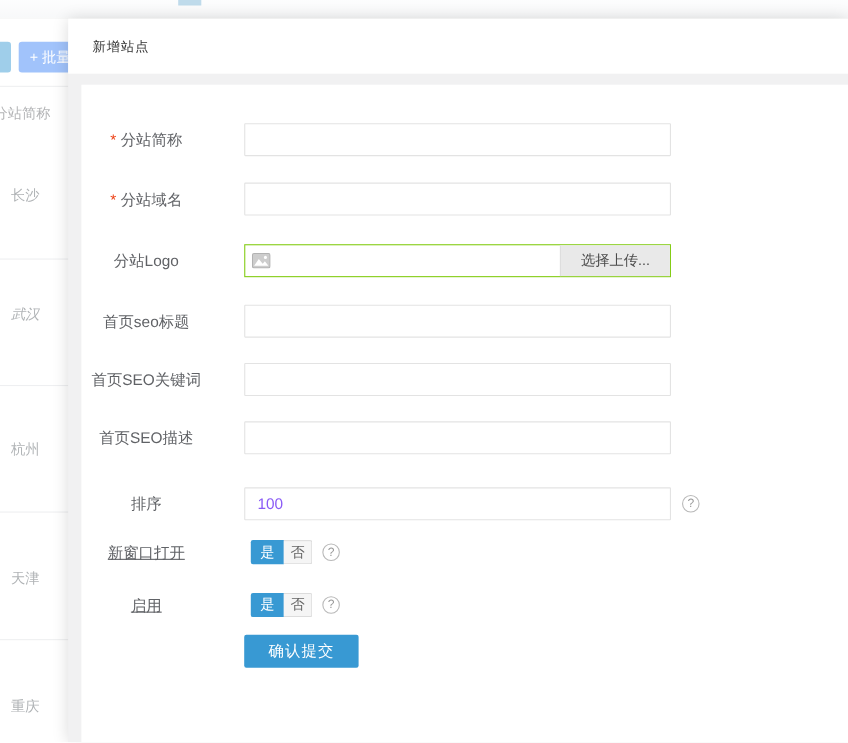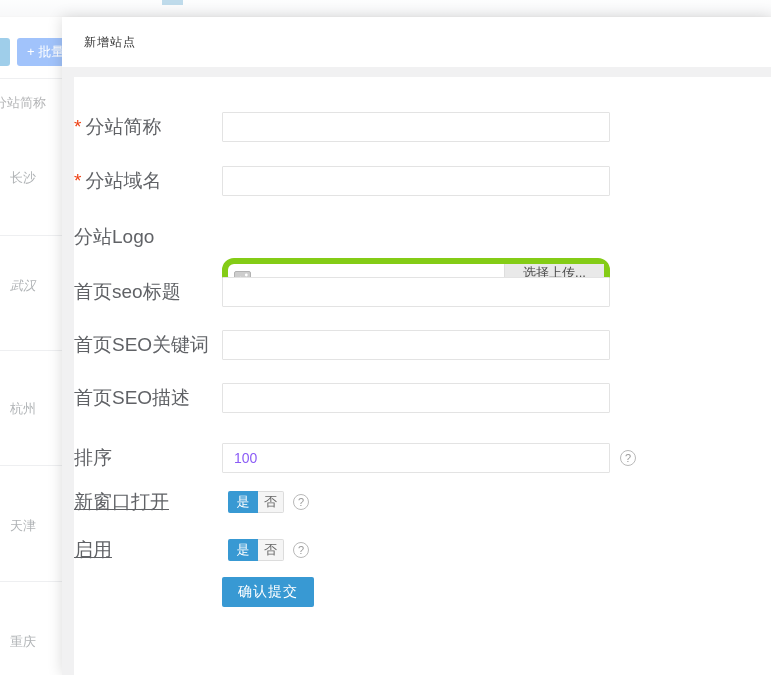--- a/index.html
+++ b/index.html
@@ -47,34 +47,34 @@
     font-size:12px; color:#333; letter-spacing:1px;
   }
   .card { position:absolute; left:12px; top:60px; right:0; bottom:0; background:#fff; }
 
   
   .row { position:absolute; left:0; width:100%; height:30px; }
   .r1 { top:35px; } .r2 { top:89px; } .r3 { top:145px; } .r4 { top:200px; }
   .r5 { top:253px; } .r6 { top:306px; } .r7 { top:338px;margin-top:28px; }
   .r8 { top:414px; height:22px; } .r9 { top:462px; height:22px; }
   .lbl {
-    position:absolute; left:0; top:0; width:118px; text-align:left;
-    font-size:19px; color:#606266; line-height:30px; white-space:nowrap;
+    position:absolute; left:0; top:0; width:118px; text-align:center;
+    font-size:14px; color:#606266; line-height:30px; white-space:nowrap;
   }
   .r8 .lbl, .r9 .lbl { line-height:22px;text-decoration:underline; }
   .req { color:#ed4014; margin-right:4px; }
   .ctl { position:absolute; left:148px; top:0; }
   .txt-input {
     width:388px; height:30px; border:1px solid #e3e3e3; border-radius:1px;
     background:#fff; font-size:14px; color:#8b5cf6; padding:0 11px; outline:none;
     font-family:"Liberation Sans", sans-serif;
   }
   .upload-wrap {
     position:relative; width:388px; height:30px;
-    border:6px solid #84cc16; border-radius:12px; background:#fff;margin-top:36px;
+    border:1px solid #84cc16; border-radius:0; background:#fff;
   }
   .img-icon { position:absolute; left:6px; top:7px; display:block; }
   .upload-btn {
     position:absolute; right:0; top:0; width:100px; height:100%;
     background:#e9e9e9; border:none; border-left:1px solid #dedede;
     font-size:13px; color:#4a4a4a; cursor:pointer;
     font-family:"Liberation Sans", sans-serif;
   }
   .help {
     position:absolute; width:16px; height:16px; border:1px solid #b9b9b9;
@@ -86,21 +86,21 @@
   .tg { position:absolute; left:154px; top:0; display:flex; cursor:pointer; }
   .tg-yes {
     width:30px; height:22px; background:#3899d3; color:#fff;
     font-size:13px; line-height:22px; text-align:center; border-radius:2px 0 0 2px;
   }
   .tg-no {
     width:26px; height:22px; background:#f5f5f5; border:1px solid #dcdcdc; border-left:none;
     color:#666; font-size:13px; line-height:20px; text-align:center; border-radius:0 2px 2px 0;
   }
   .submit-btn {
-    position:absolute; left:148px; top:500px; width:92px; height:30px;
+    position:absolute; left:148px; top:500px; width:104px; height:30px;
     background:#3899d3; border:none; border-radius:2px;
     color:#fff; font-size:14px; cursor:pointer; letter-spacing:1px;
     font-family:"Liberation Sans", sans-serif;
   }
 </style>
 </head>
 <body>
 
 <div class="stage">
 

